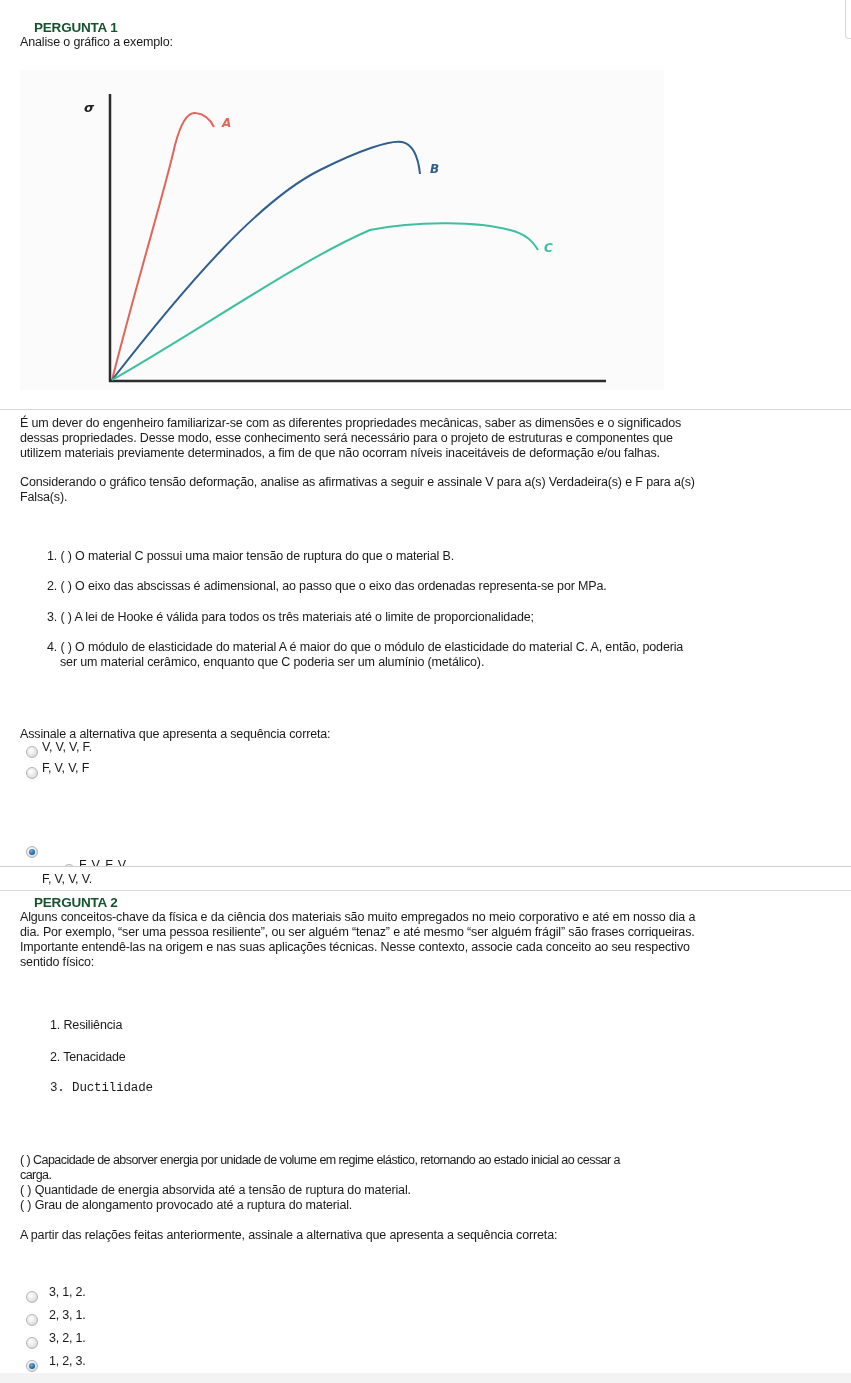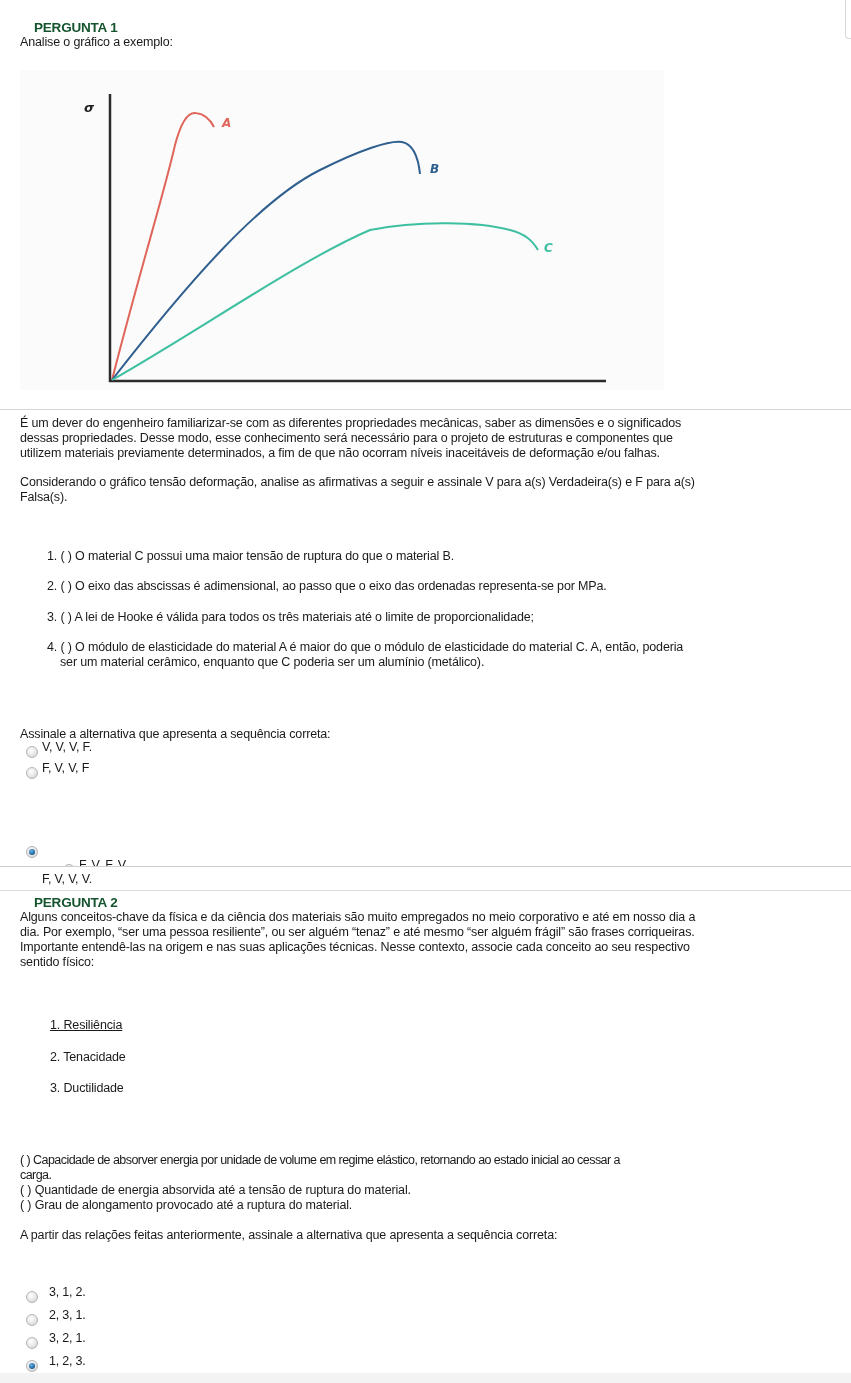--- a/index.html
+++ b/index.html
@@ -91,23 +91,23 @@
 </div>
 <div class="divider" style="top:866px; background:#cfcfcf;"></div>
 <div class="divider" style="top:890px; background:#dcdcdc;"></div>
 
 <div class="abs q-title" style="left:34px; top:895px;">PERGUNTA 2</div>
 <div class="abs txt" style="left:20px; top:910px;">Alguns conceitos-chave da física e da ciência dos materiais são muito empregados no meio corporativo e até em nosso dia a</div>
 <div class="abs txt" style="left:20px; top:925px;">dia. Por exemplo, “ser uma pessoa resiliente”, ou ser alguém “tenaz” e até mesmo “ser alguém frágil” são frases corriqueiras.</div>
 <div class="abs txt" style="left:20px; top:940px;">Importante entendê-las na origem e nas suas aplicações técnicas. Nesse contexto, associe cada conceito ao seu respectivo</div>
 <div class="abs txt" style="left:20px; top:955px;">sentido físico:</div>
 
-<div class="abs txt" style="left:50px; top:1018px;text-decoration:underline;">1. Resiliência</div>
+<div class="abs txt" style="left:50px; top:1018px;">1. Resiliência</div>
 <div class="abs txt" style="left:50px; top:1050px;">2. Tenacidade</div>
-<div class="abs txt" style="left:50px; top:1081px;">3. Ductilidade</div>
+<div class="abs txt" style="left:50px; top:1081px;font-family:Liberation Mono, monospace;">3. Ductilidade</div>
 
 <div class="abs txt condensed" style="left:20px; top:1153px;">( ) Capacidade de absorver  energia por unidade de volume em regime elástico, retornando ao estado inicial ao cessar a</div>
 <div class="abs txt condensed" style="left:20px; top:1168px;">carga.</div>
 <div class="abs txt" style="left:20px; top:1183px;">( ) Quantidade de energia absorvida até a tensão de ruptura do material.</div>
 <div class="abs txt" style="left:20px; top:1198px;">( ) Grau de alongamento provocado até a ruptura do material.</div>
 
 <div class="abs txt" style="left:20px; top:1228px;">A partir das relações feitas anteriormente, assinale a alternativa que apresenta a sequência correta:</div>
 
 <div>
   <span class="radio" style="left:26px; top:1291px;"></span>

